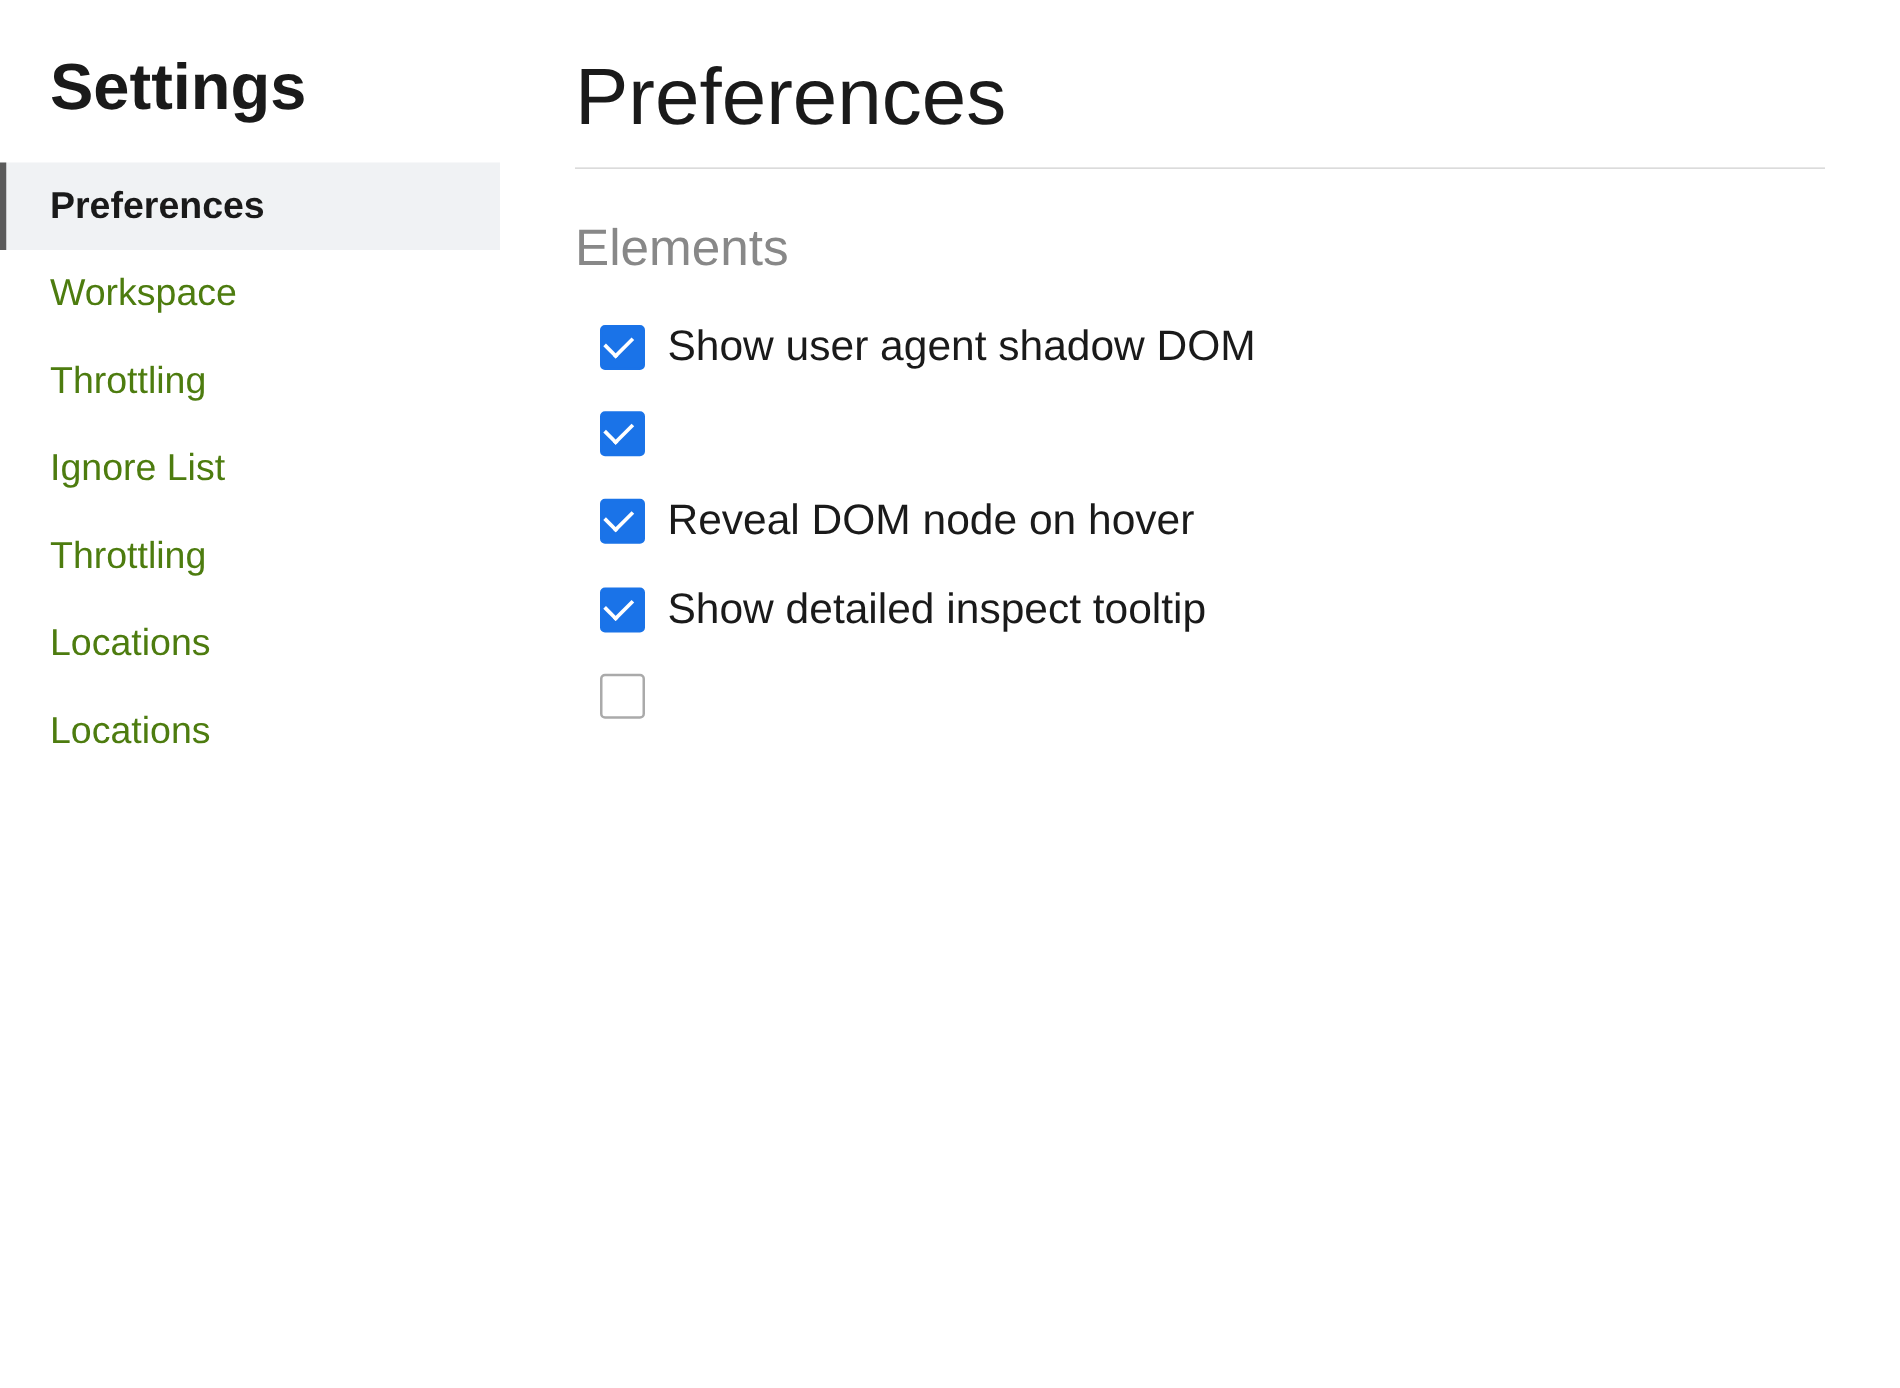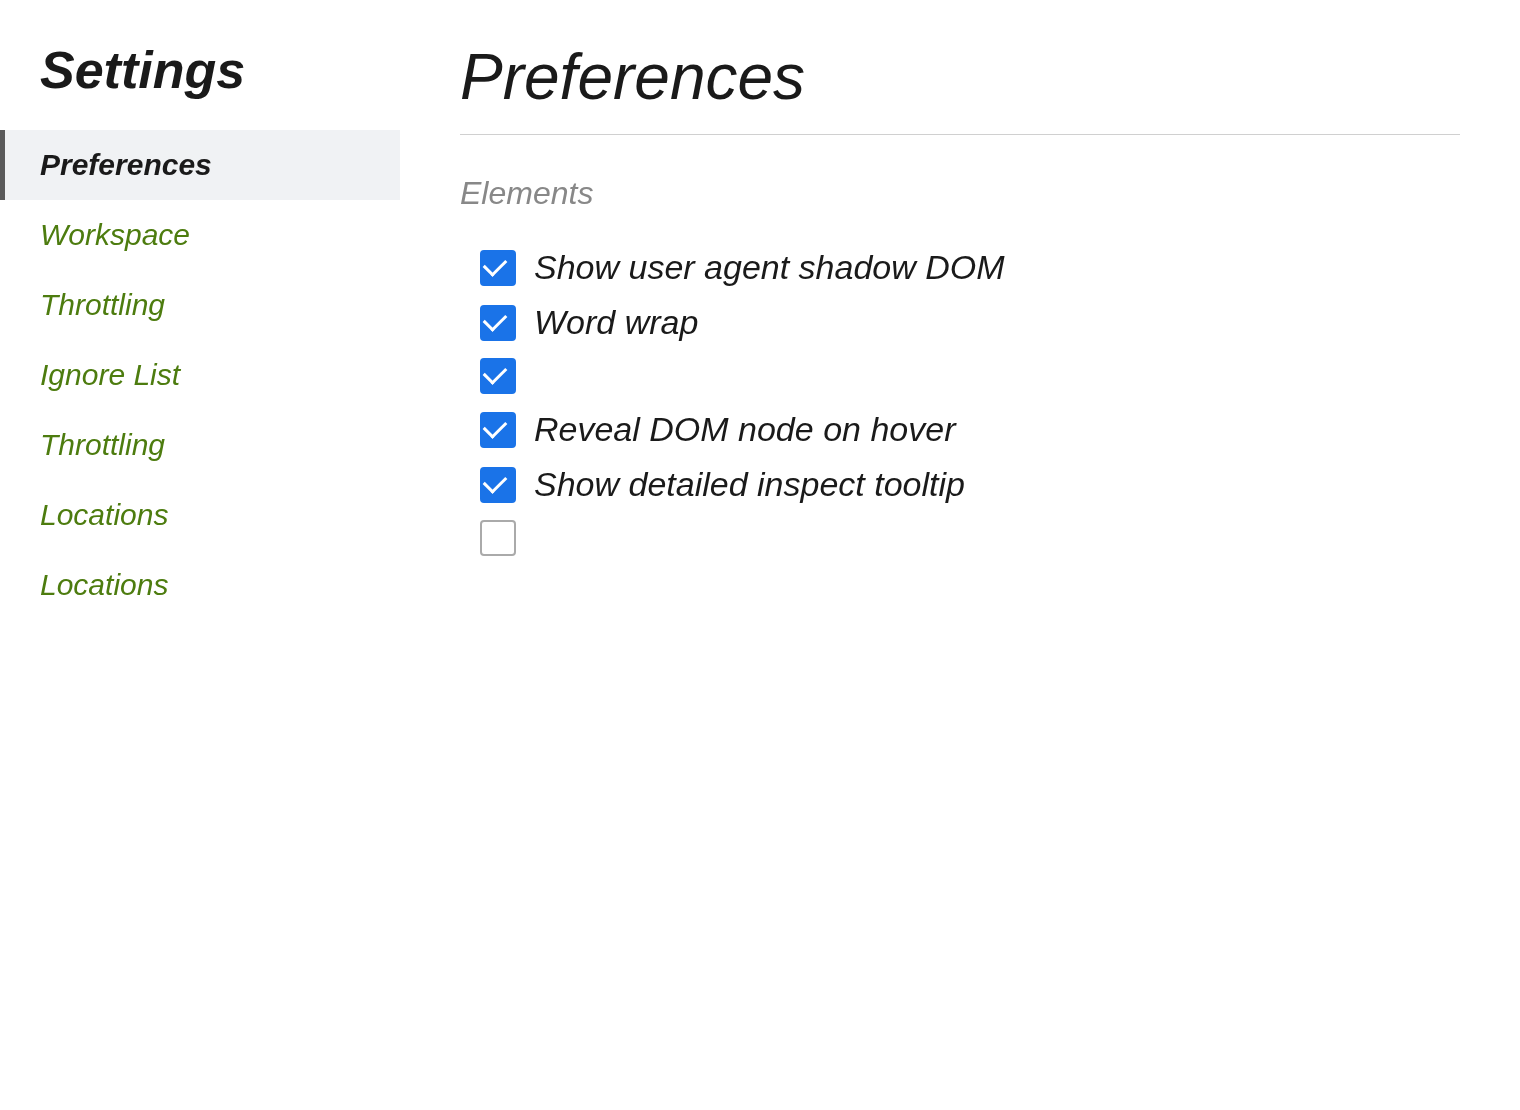--- a/index.html
+++ b/index.html
@@ -1,19 +1,18 @@
 <!DOCTYPE html>
 <html><head>
   <meta charset="utf-8">
   <style>
     * {
       margin: 0;
       padding: 0;
       box-sizing: border-box;
-      font-style: italic;
     }
 
     body {
       font-family: -apple-system, BlinkMacSystemFont, 'Segoe UI', Helvetica, Arial, sans-serif;
       background: #ffffff;
       width: 1520px;
       min-height: 1110px;
       display: flex;
       flex-direction: row;
     }
@@ -74,31 +73,31 @@
       margin-bottom: 20px;
     }
 
     .divider {
       height: 1px;
       background: #d0d0d0;
       margin-bottom: 40px;
     }
 
     .section-title {
-      font-size: 32px;
+      font-size: 41px;
       color: #888888;
       font-weight: 400;
       margin-bottom: 36px;
     }
 
     .checkbox-list {
       list-style: none;
       display: flex;
       flex-direction: column;
-      gap: 16px;
+      gap: 32px;
       padding-left: 20px;
     }
 
     .checkbox-item {
       display: flex;
       align-items: center;
       gap: 18px;
       font-size: 34px;
       color: #1a1a1a;
     }
@@ -167,24 +166,20 @@
   <div class="divider"></div>
   <div id="sections-container">
       <div>
         <div class="section-title">Elements</div>
         <ul class="checkbox-list">
           <li class="checkbox-item">
             <div class="checkbox-wrapper"><input type="checkbox" id="show-user-agent-shadow-dom" checked="" style=""></div>
             <label class="checkbox-label" for="show-user-agent-shadow-dom">Show user agent shadow DOM</label>
           </li>
           <li class="checkbox-item">
-            <div class="checkbox-wrapper"><input type="checkbox" id="word-wrap" checked="" style=""></div>
-            <label class="checkbox-label" for="word-wrap">Word wrap</label>
-          </li>
-          <li class="checkbox-item">
             <div class="checkbox-wrapper"><input type="checkbox" id="show-html-comments" checked="" style=""></div>
           </li>
           <li class="checkbox-item">
             <div class="checkbox-wrapper"><input type="checkbox" id="reveal-dom-node-on-hover" checked="" style=""></div>
             <label class="checkbox-label" for="reveal-dom-node-on-hover">Reveal DOM node on hover</label>
           </li>
           <li class="checkbox-item">
             <div class="checkbox-wrapper"><input type="checkbox" id="show-detailed-inspect-tooltip" checked="" style=""></div>
             <label class="checkbox-label" for="show-detailed-inspect-tooltip">Show detailed inspect tooltip</label>
           </li>

